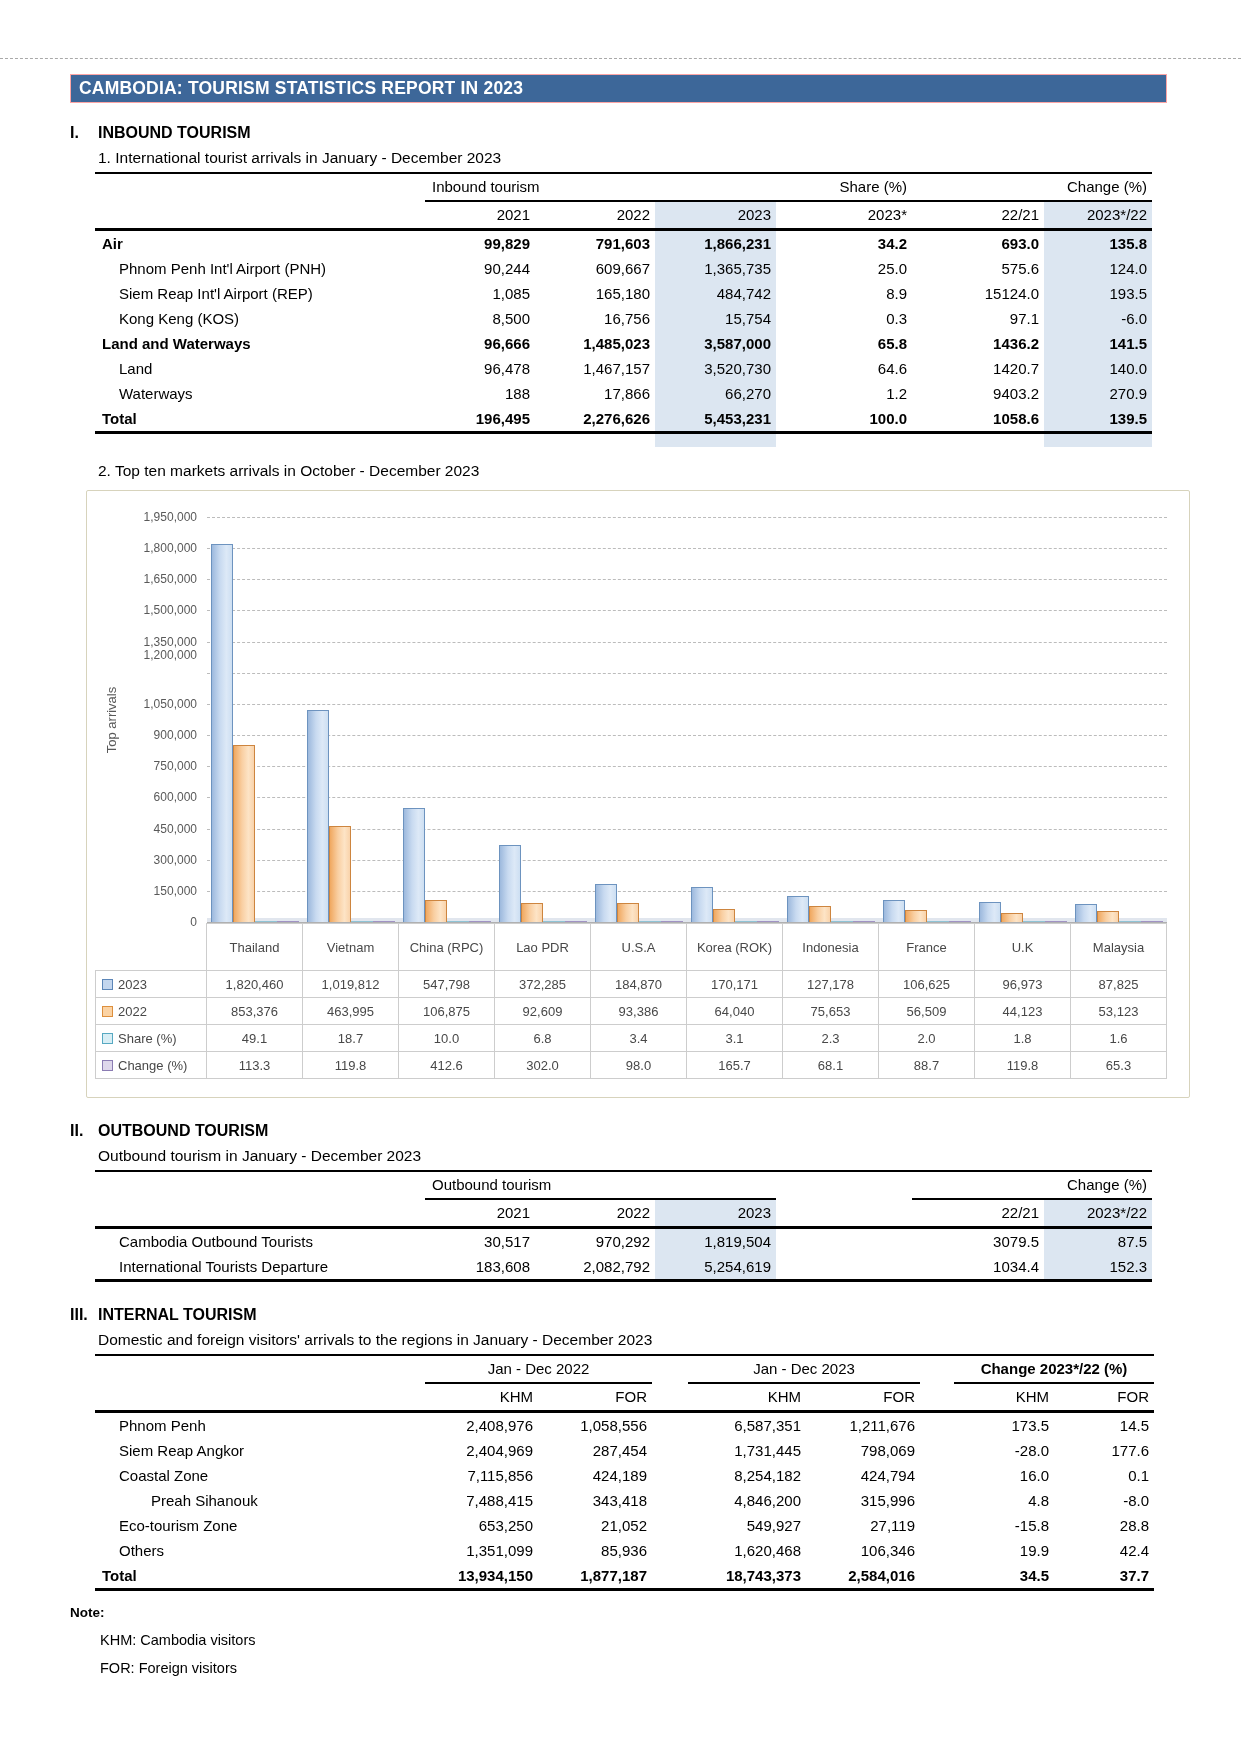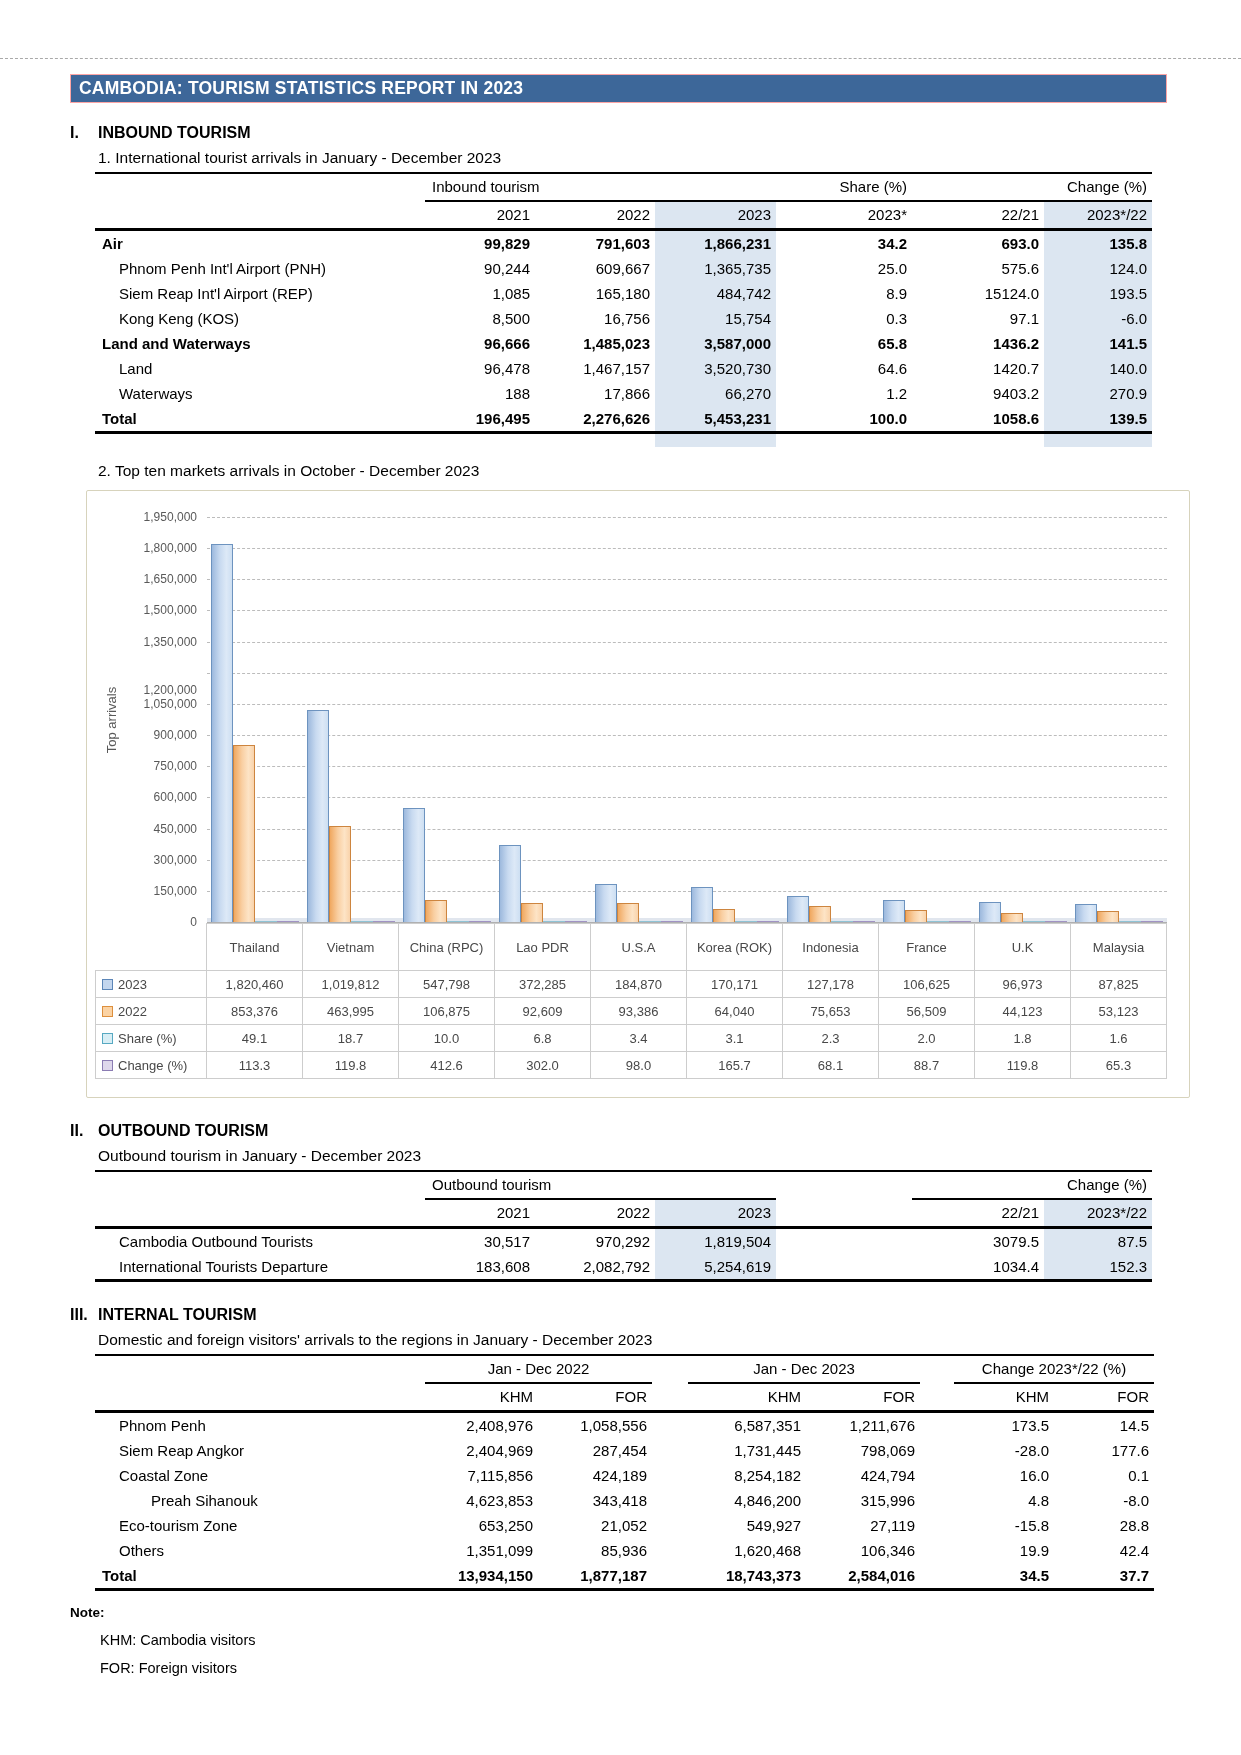--- a/index.html
+++ b/index.html
@@ -175,21 +175,21 @@
 
   <div class="chart-box">
     <div class="chart-main">
       <div class="y-area" id="y-area">
         <div class="y-title">Top arrivals</div>
       <div class="y-tick-label" style="top: -8px;">1,950,000</div>
           <div class="y-tick-label" style="top: 23.1538px;">1,800,000</div>
           <div class="y-tick-label" style="top: 54.3077px;">1,650,000</div>
           <div class="y-tick-label" style="top: 85.4615px;">1,500,000</div>
           <div class="y-tick-label" style="top: 116.615px;">1,350,000</div>
-          <div class="y-tick-label" style="top: 165px;">1,200,000</div>
+          <div class="y-tick-label" style="top: 130px;">1,200,000</div>
           <div class="y-tick-label" style="top: 178.923px;">1,050,000</div>
           <div class="y-tick-label" style="top: 210.077px;">900,000</div>
           <div class="y-tick-label" style="top: 241.231px;">750,000</div>
           <div class="y-tick-label" style="top: 272.385px;">600,000</div>
           <div class="y-tick-label" style="top: 303.538px;">450,000</div>
           <div class="y-tick-label" style="top: 334.692px;">300,000</div>
           <div class="y-tick-label" style="top: 365.846px;">150,000</div>
           <div class="y-tick-label" style="top: 397px;">0</div>
         </div>
       <div class="plot" id="plot">
@@ -402,21 +402,21 @@
   </div>
   <div class="subtitle">Domestic and foreign visitors' arrivals to the regions in January - December 2023</div>
 
   <div class="tbl-wrap">
     <div id="internal-table" class="stat-grid">
         <div class="tc hc rule-top"></div>
         <div class="tc hc rule-top grp-u ctr" style="grid-column: 2 / 4;">Jan - Dec 2022</div>
         <div class="tc hc rule-top"></div>
         <div class="tc hc rule-top grp-u ctr" style="grid-column: 5 / 7;">Jan - Dec 2023</div>
         <div class="tc hc rule-top"></div>
-        <div class="tc hc rule-top grp-u ctr" style="grid-column: 8 / 10;">Change 2023*/22 (%)</div>
+        <div class="tc hc rule-top grp-u ctr" style="grid-column: 8 / 10; font-weight: bold;">Change 2023*/22 (%)</div>
         <div class="tc hc rule-thick"></div>
         <div class="tc hc rule-thick num">KHM</div>
         <div class="tc hc rule-thick num">FOR</div>
         <div class="tc hc rule-thick num"></div>
         <div class="tc hc rule-thick num">KHM</div>
         <div class="tc hc rule-thick num">FOR</div>
         <div class="tc hc rule-thick num"></div>
         <div class="tc hc rule-thick num">KHM</div>
         <div class="tc hc rule-thick num">FOR</div>
         <div class="tc ind1">Phnom Penh</div>
@@ -440,21 +440,21 @@
         <div class="tc ind1">Coastal Zone</div>
         <div class="tc num">7,115,856</div>
         <div class="tc num">424,189</div>
         <div class="tc num"></div>
         <div class="tc num">8,254,182</div>
         <div class="tc num">424,794</div>
         <div class="tc num"></div>
         <div class="tc num">16.0</div>
         <div class="tc num">0.1</div>
         <div class="tc ind2">Preah Sihanouk</div>
-        <div class="tc num">4,623,853</div>
+        <div class="tc num">7,488,415</div>
         <div class="tc num">343,418</div>
         <div class="tc num"></div>
         <div class="tc num">4,846,200</div>
         <div class="tc num">315,996</div>
         <div class="tc num"></div>
         <div class="tc num">4.8</div>
         <div class="tc num">-8.0</div>
         <div class="tc ind1">Eco-tourism Zone</div>
         <div class="tc num">653,250</div>
         <div class="tc num">21,052</div>

